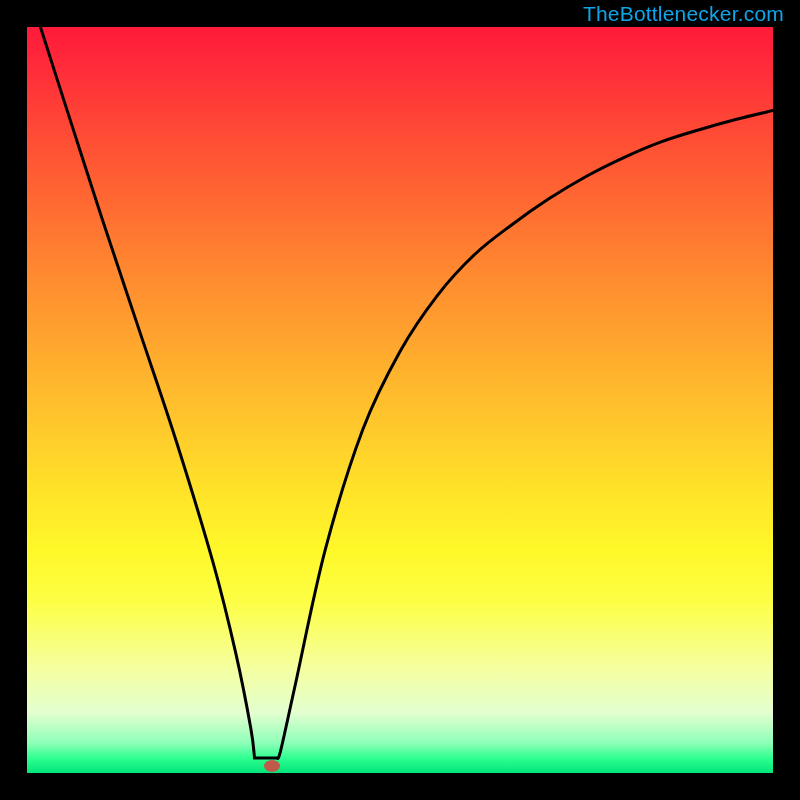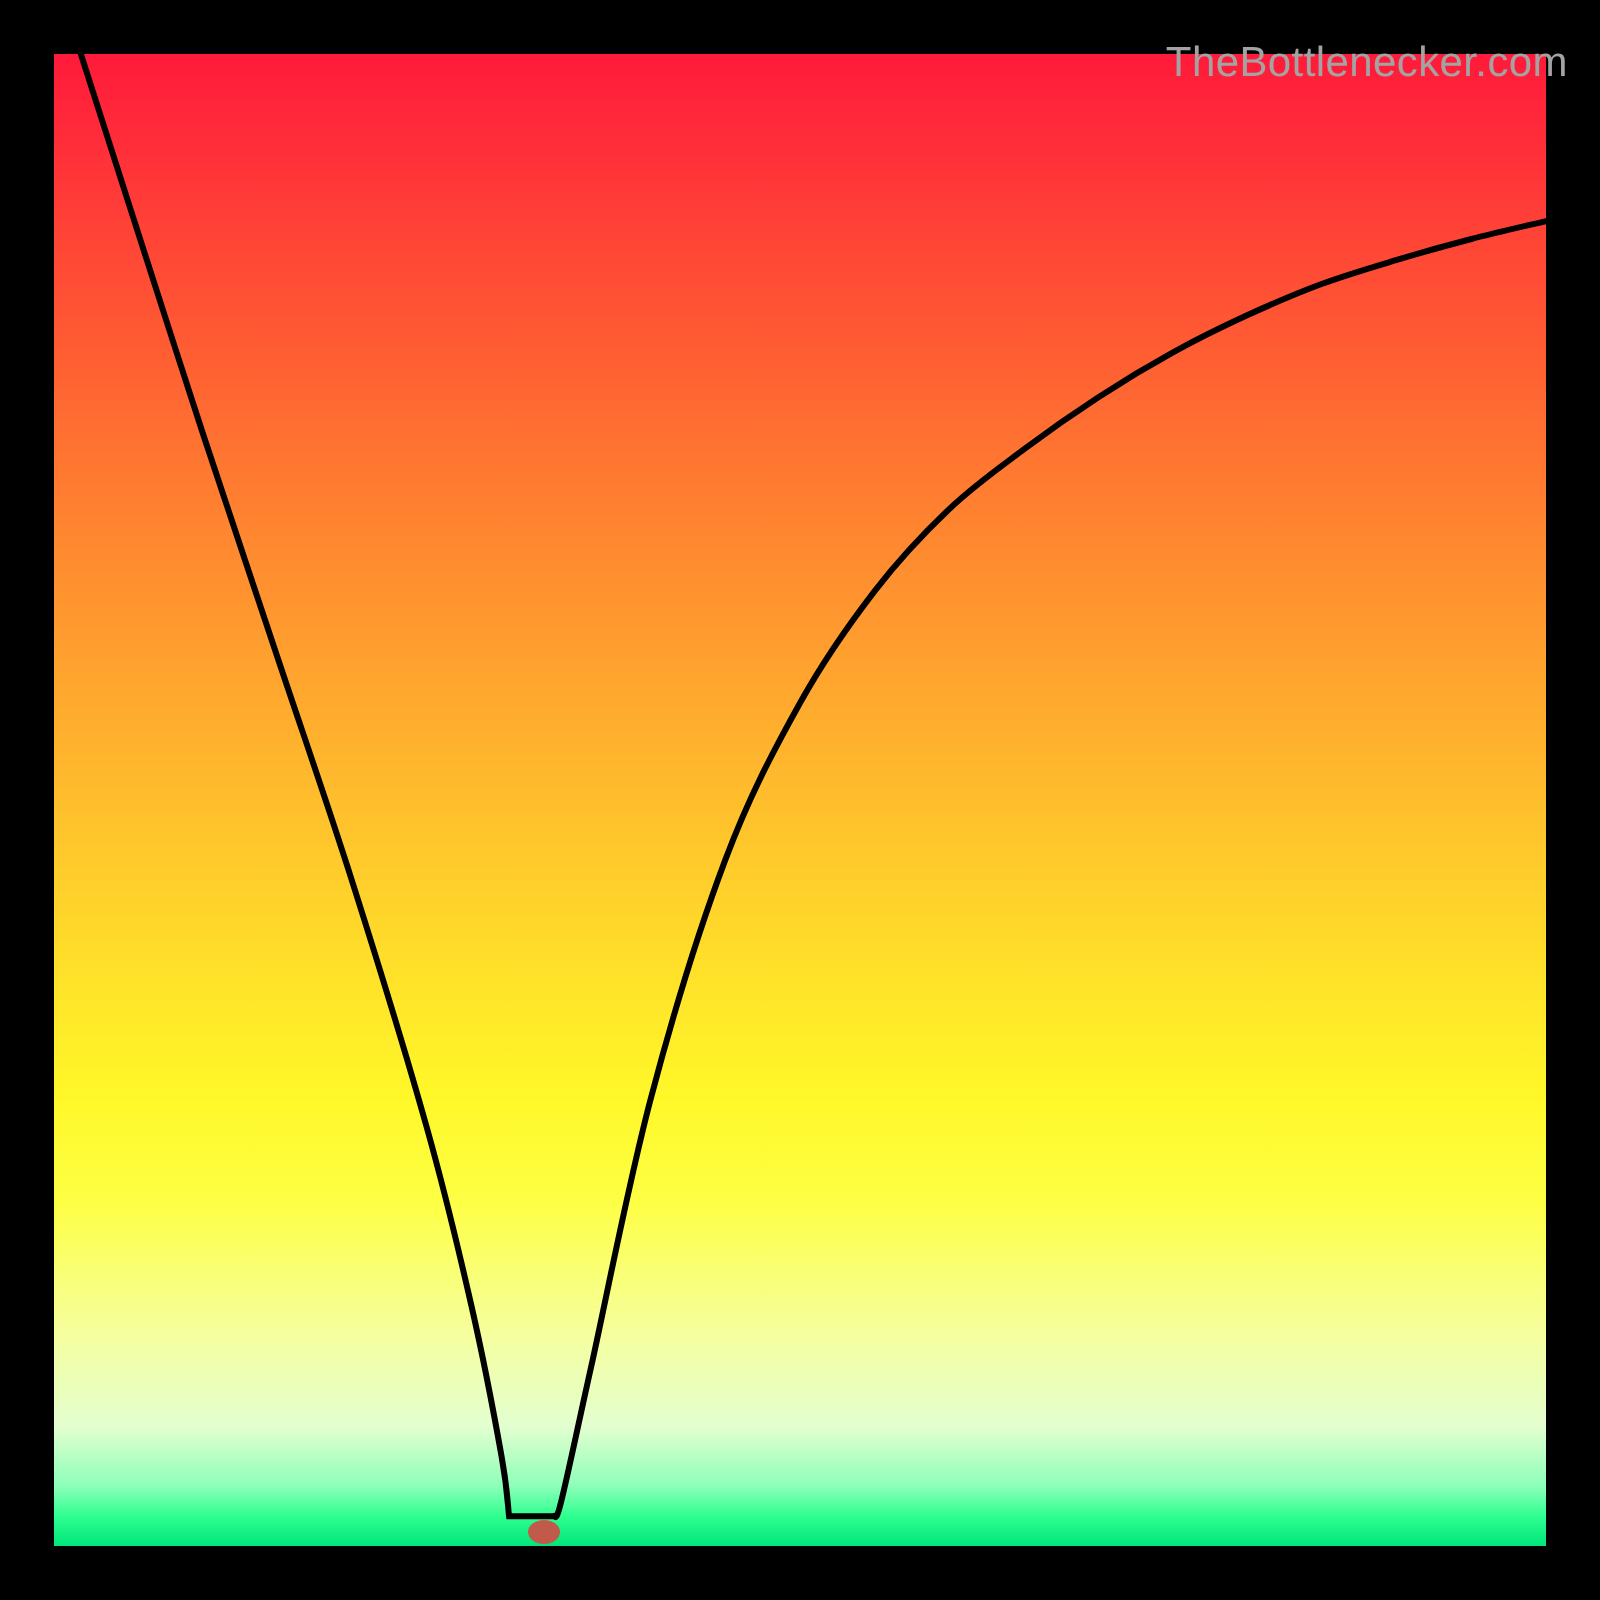--- a/index.html
+++ b/index.html
@@ -51,23 +51,23 @@
   }
   .curve-svg {
     position: absolute;
     top: 0;
     left: 0;
     width: 746px;
     height: 746px;
   }
   .watermark {
     position: absolute;
-    top: 20px;
+    top: 2px;
     right: 16px;
-    color: #a3a3a3;
+    color: #0ea5e9;
     font-size: 21px;
     font-weight: 500;
     letter-spacing: 0.2px;
   }
   .marker {
     position: absolute;
     width: 16px;
     height: 12px;
     border-radius: 50% / 50%;
     transform: translate(-50%, -50%);

